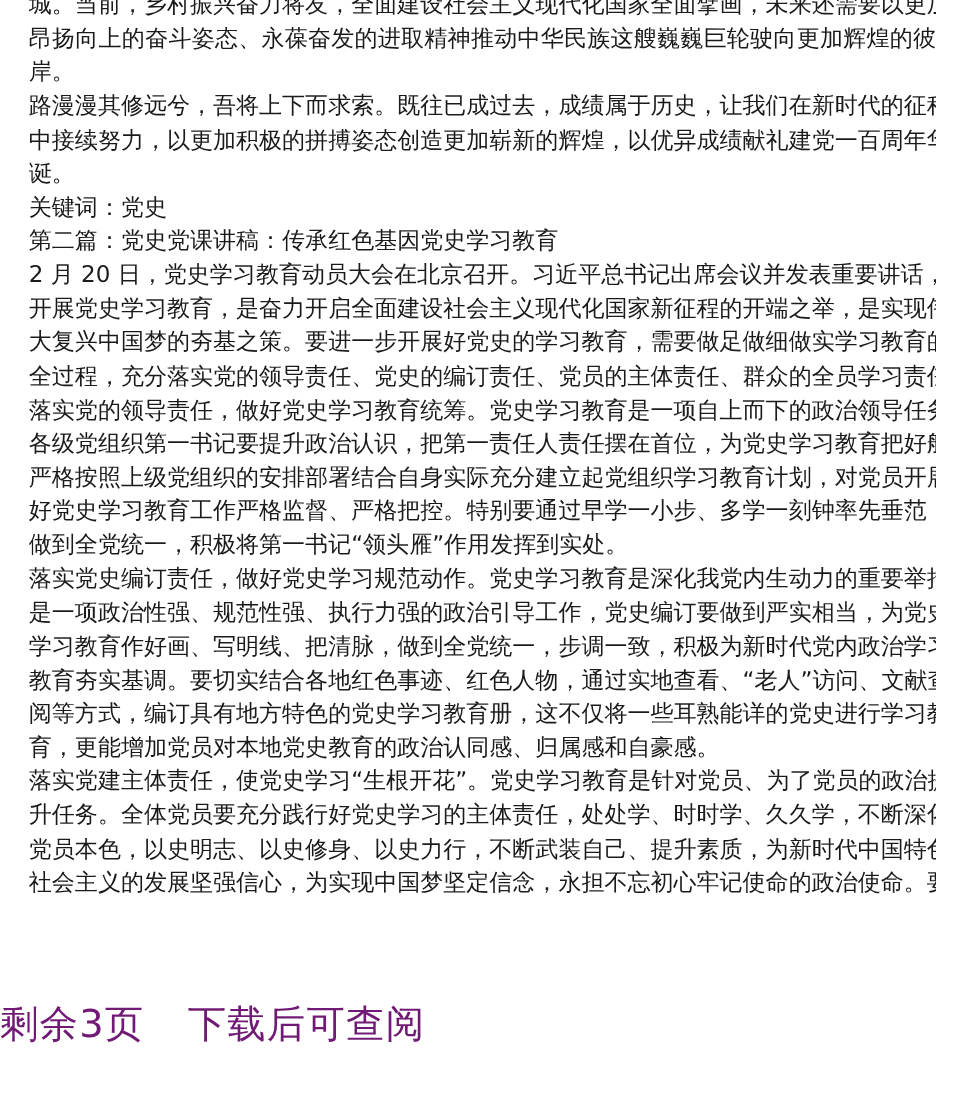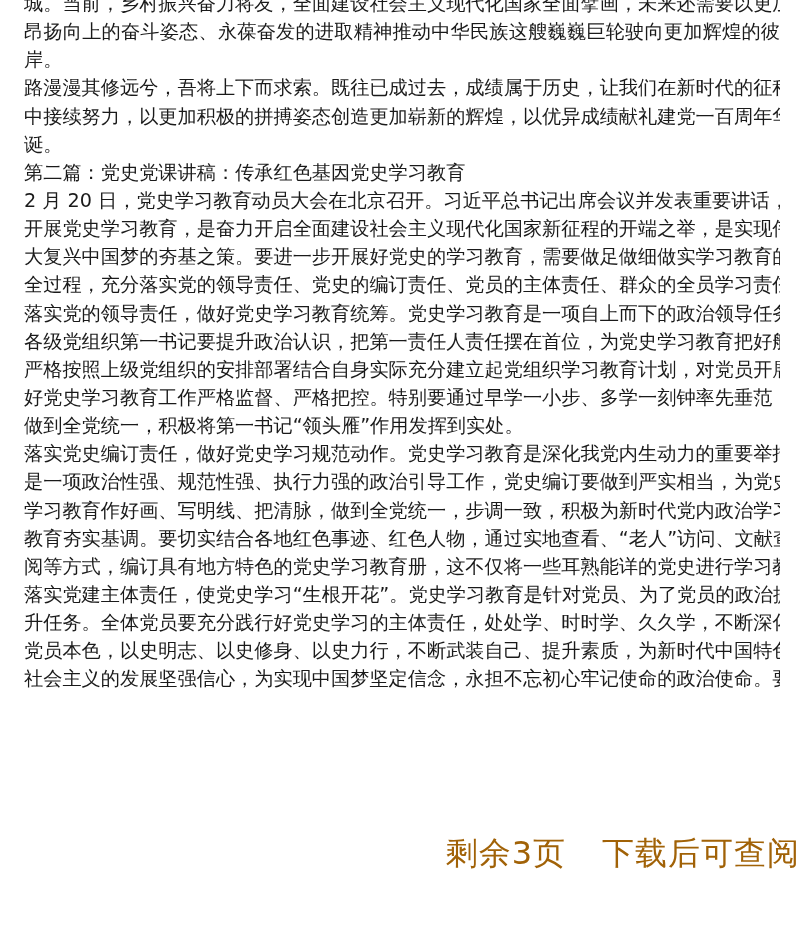--- a/index.html
+++ b/index.html
@@ -31,53 +31,55 @@
     }
     .justify {
       text-align: justify;
       text-align-last: justify;
     }
     .footer {
       position: absolute;
       left: 0;
       top: 830px;
       width: 800px;
-      text-align: right;
-      color: #a16207;
+      text-align: left;
+      color: #701a75;
       font-size: 32px;
       line-height: 46px;
       letter-spacing: 1px;
     }
     .footer .gap { display: inline-block; width: 36px; }
   </style>
 </head>
 <body>
 
 <div class="page">
   <span class="line justify">城。当前，乡村振兴奋力将友，全面建设社会主义现代化国家全面擘画，未来还需要以更加</span>
   <span class="line justify">昂扬向上的奋斗姿态、永葆奋发的进取精神推动中华民族这艘巍巍巨轮驶向更加辉煌的彼</span>
   <span class="line">岸。</span>
   <span class="line justify">路漫漫其修远兮，吾将上下而求索。既往已成过去，成绩属于历史，让我们在新时代的征程</span>
   <span class="line justify">中接续努力，以更加积极的拼搏姿态创造更加崭新的辉煌，以优异成绩献礼建党一百周年华</span>
   <span class="line">诞。</span>
+  <span class="line">关键词：党史</span>
   <span class="line">第二篇：党史党课讲稿：传承红色基因党史学习教育</span>
   <span class="line justify">2 月 20 日，党史学习教育动员大会在北京召开。习近平总书记出席会议并发表重要讲话，</span>
   <span class="line justify">开展党史学习教育，是奋力开启全面建设社会主义现代化国家新征程的开端之举，是实现伟</span>
   <span class="line justify">大复兴中国梦的夯基之策。要进一步开展好党史的学习教育，需要做足做细做实学习教育的</span>
   <span class="line justify">全过程，充分落实党的领导责任、党史的编订责任、党员的主体责任、群众的全员学习责任。</span>
   <span class="line justify">落实党的领导责任，做好党史学习教育统筹。党史学习教育是一项自上而下的政治领导任务，</span>
   <span class="line justify">各级党组织第一书记要提升政治认识，把第一责任人责任摆在首位，为党史学习教育把好舵，</span>
   <span class="line justify">严格按照上级党组织的安排部署结合自身实际充分建立起党组织学习教育计划，对党员开展</span>
   <span class="line justify">好党史学习教育工作严格监督、严格把控。特别要通过早学一小步、多学一刻钟率先垂范，</span>
   <span class="line">做到全党统一，积极将第一书记“领头雁”作用发挥到实处。</span>
   <span class="line justify">落实党史编订责任，做好党史学习规范动作。党史学习教育是深化我党内生动力的重要举措，</span>
   <span class="line justify">是一项政治性强、规范性强、执行力强的政治引导工作，党史编订要做到严实相当，为党史</span>
   <span class="line justify">学习教育作好画、写明线、把清脉，做到全党统一，步调一致，积极为新时代党内政治学习</span>
   <span class="line justify">教育夯实基调。要切实结合各地红色事迹、红色人物，通过实地查看、“老人”访问、文献查</span>
   <span class="line justify">阅等方式，编订具有地方特色的党史学习教育册，这不仅将一些耳熟能详的党史进行学习教</span>
+  <span class="line">育，更能增加党员对本地党史教育的政治认同感、归属感和自豪感。</span>
   <span class="line justify">落实党建主体责任，使党史学习“生根开花”。党史学习教育是针对党员、为了党员的政治提</span>
   <span class="line justify">升任务。全体党员要充分践行好党史学习的主体责任，处处学、时时学、久久学，不断深化</span>
   <span class="line justify">党员本色，以史明志、以史修身、以史力行，不断武装自己、提升素质，为新时代中国特色</span>
   <span class="line justify">社会主义的发展坚强信心，为实现中国梦坚定信念，永担不忘初心牢记使命的政治使命。要</span>
 </div>
 
 <div class="footer">
   <span>剩余3页</span><span class="gap"></span><span>下载后可查阅</span>
 </div>
 

